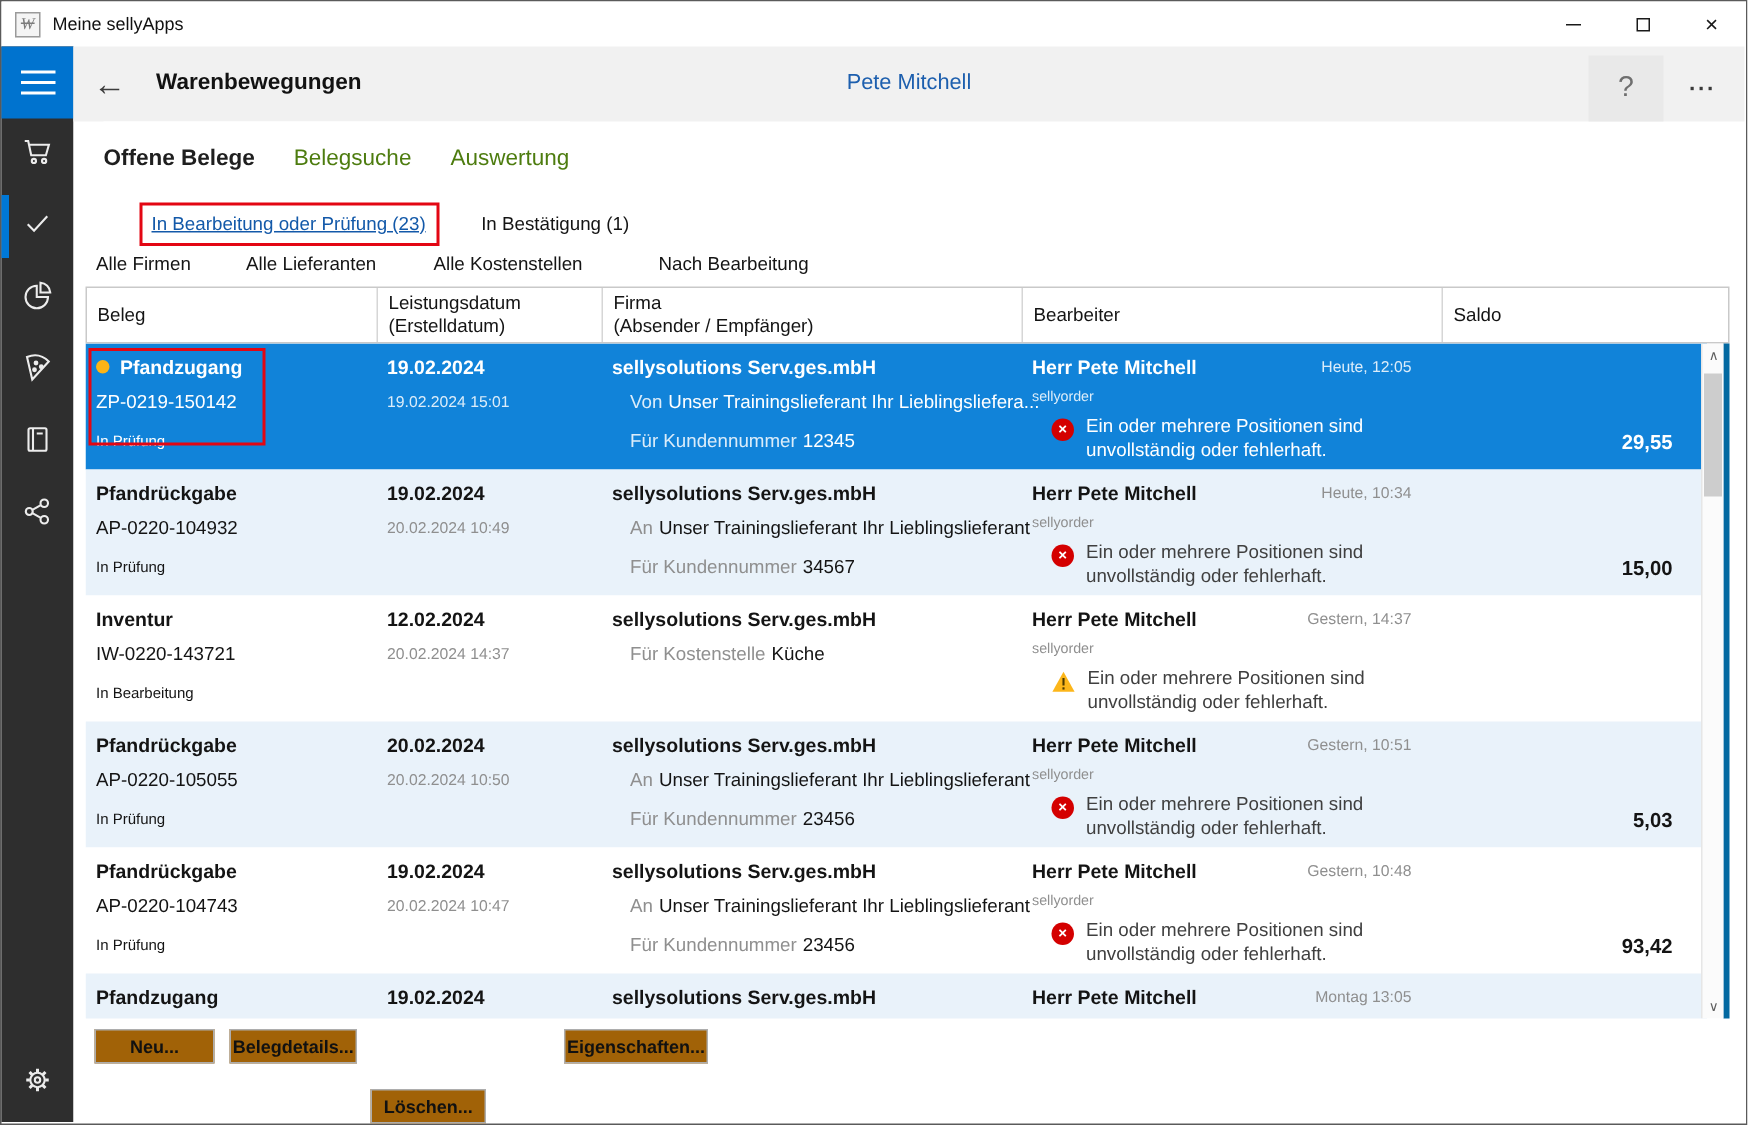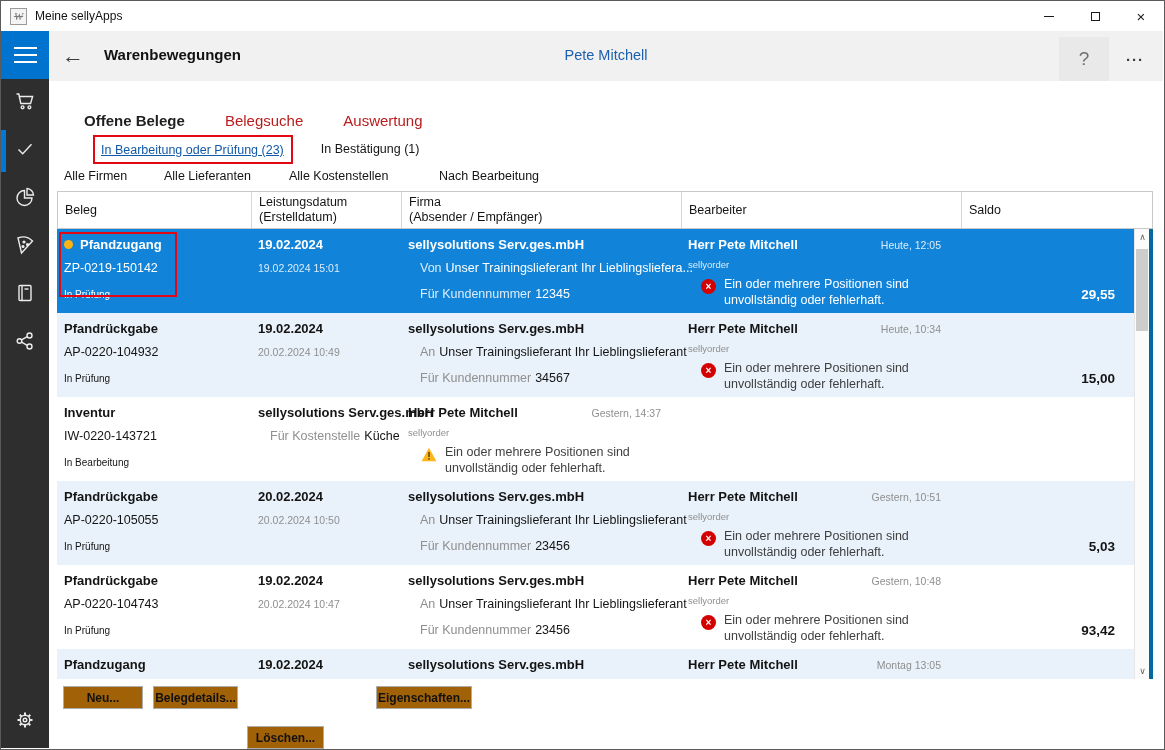--- a/index.html
+++ b/index.html
@@ -30,22 +30,22 @@
   
   .content { position:absolute; top:30px; left:48px; right:1px; bottom:1px; background:#fff; }
 
   .page-header { position:absolute; top:0; left:0; right:0; height:50px; background:#f1f1f1; }
   .back-btn { position:absolute; left:13px; top:12px; font-size:22px; color:#3c3c3c; line-height:26px; }
   .page-title { position:absolute; left:55px; top:15px; font-size:15px; font-weight:bold; color:#121212; }
   .user-name { position:absolute; left:0; right:0; top:16px; text-align:center; font-size:14.5px; color:#1d5fae; }
   .help-btn { position:absolute; right:54px; top:6px; width:50px; height:44px; background:#e9e9e9; color:#6f6f6f; font-size:19px; display:flex; align-items:center; justify-content:center; }
   .more-btn { position:absolute; right:8px; top:6px; width:40px; height:44px; color:#3a3a3a; font-size:15px; font-weight:bold; letter-spacing:1px; display:flex; align-items:center; justify-content:center; }
 
-  .tabs { position:absolute; top:50px; left:35px; height:48px; display:flex; align-items:flex-end; gap:40px; background:#fff; }
-  .tab { font-size:15px; color:#b91c1c; }
+  .tabs { position:absolute; top:50px; left:20px; height:48px; display:flex; align-items:center; gap:26px; background:#fff; }
+  .tab { font-size:15px; color:#4d7c0f; }
   .tab.active { font-weight:bold; color:#1f1f1f; }
 
   .filter-links { position:absolute; top:103px; left:6px; height:30px; display:flex; align-items:center;padding-left:38px; }
   .redbox { border:2px solid #e30613; padding:3px 7px 4px 6px; }
   .status-link { font-size:12.5px; color:#1359a9; text-decoration:underline; }
   .status-plain { font-size:12.5px; color:#141414; margin-left:28px; }
 
   .filter-drops { position:absolute; top:133px; left:15px; height:24px; display:flex; align-items:center; font-size:12.5px; color:#141414; }
   .drop { margin-right:0; }
   .drop.d0 { width:100px; } .drop.d1 { width:125px; } .drop.d2 { width:150px; }
@@ -321,20 +321,24 @@
     <div class="cell">
       <div class="beleg-l1">
 
         <span class="bold">Inventur</span>
       </div>
       <div class="beleg-l2">IW-0220-143721</div>
       <div class="beleg-l3">In Bearbeitung</div>
 
     </div>
     <div class="cell">
+      <div class="datum-l1 bold">12.02.2024</div>
+      <div class="datum-l2 muted">20.02.2024 14:37</div>
+    </div>
+    <div class="cell">
       <div class="firma-l1 bold">sellysolutions Serv.ges.mbH</div>
       <div class="firma-l2">
         <span class="prefix">Für Kostenstelle</span><span class="val">Küche</span>
       </div>
 
     </div>
     <div class="cell">
       <div class="bear-l1">
         <span class="bold">Herr Pete Mitchell</span>
         <span class="time">Gestern, 14:37</span>

